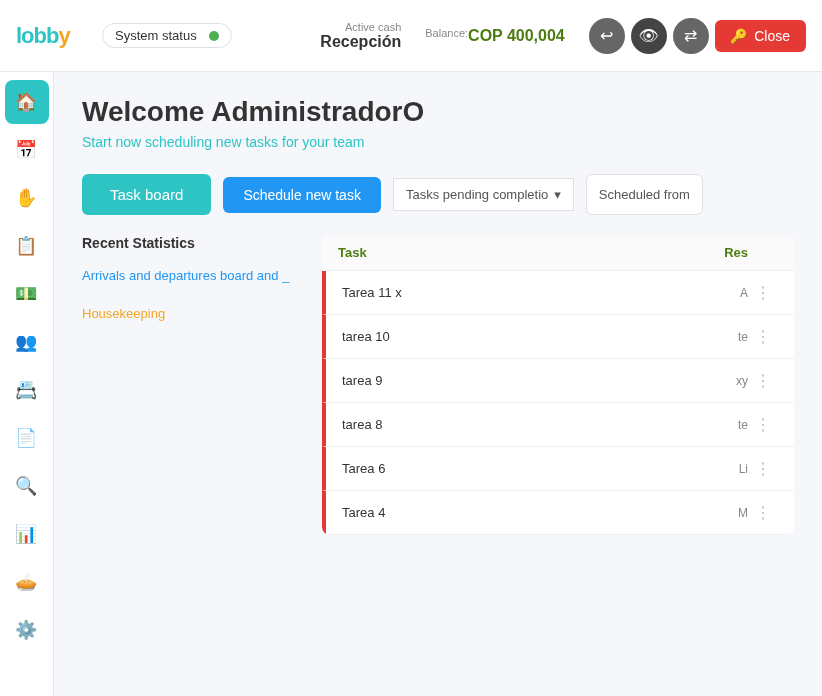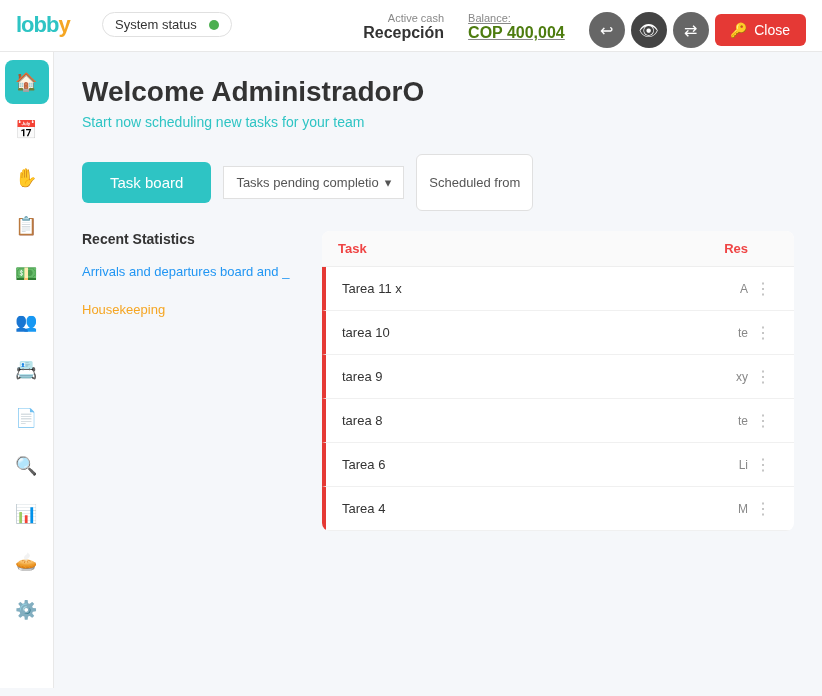--- a/index.html
+++ b/index.html
@@ -1,23 +1,23 @@
 <!DOCTYPE html>
 <html><head>
   <meta charset="utf-8">
   <style>
     * { margin: 0; padding: 0; box-sizing: border-box; }
     body { font-family: 'Segoe UI', Arial, sans-serif; background: #f5f7fa; width: 822px; height: 696px; overflow: hidden; }
 
     
     .header {
       display: flex;
-      align-items: flex-start;
-      background: #fff;
-      height: 52px;
+      align-items: center;
+      background: #fff;
+      height: 72px;
       padding: 12px 16px;
       border-bottom: 1px solid #e8e8e8;
       gap: 16px;
     }
     .logo {
       font-size: 22px;
       font-weight: bold;
       color: #2ec4c4;
       letter-spacing: -1px;
       min-width: 70px;
@@ -49,26 +49,25 @@
       color: #888;
       margin-right: 8px;
     }
     .header-info .value {
       font-size: 16px;
       font-weight: bold;
       color: #333;
     }
     .header-balance {
       display: flex;
-      flex-direction: column;
+      flex-direction: row;
       align-items: flex-start;
       font-size: 12px;
       color: #888;
       margin-right: 8px;
-      text-decoration: underline;
     }
     .header-balance .value {
       font-size: 16px;
       font-weight: bold;
       color: #4d7c0f;
     }
     .header-icons {
       display: flex;
       align-items: center;
       gap: 6px;
@@ -179,21 +178,21 @@
       font-size: 13px;
       color: #555;
       background: #fff;
       cursor: pointer;
     }
     .scheduled-from {
       font-size: 13px;
       color: #555;
       border: 1px solid #e0e0e0;
       border-radius: 6px;
-      padding: 20px 12px;
+      padding: 12px 12px;
       background: #fff;
       cursor: pointer;
     }
 
     
     .content-area {
       display: flex;
       gap: 20px;
     }
     .left-panel {
@@ -226,21 +225,21 @@
       overflow: hidden;
     }
     .task-table-header {
       display: flex;
       align-items: flex-end;
       padding: 10px 16px;
       border-bottom: 1px solid #eee;
       background: #fafafa;
       font-size: 13px;
       font-weight: 600;
-      color: #ef4444;
+      color: #4d7c0f;
     }
     .col-task { flex: 1; }
     .col-res { width: 60px; text-align: right; }
     .col-menu { width: 30px; }
 
     .task-row {
       display: flex;
       align-items: center;
       padding: 12px 16px;
       border-bottom: 1px solid #f0f0f0;
@@ -303,20 +302,21 @@
   </div>
 
   <div class="main">
     <h1 class="welcome-title">Welcome AdministradorO</h1>
     <p class="welcome-sub">
       <span>Start now scheduling new tasks for your team</span>
     </p>
 
     <div class="task-header">
       <button class="task-board-btn">Task board</button>
+      <button class="schedule-new-btn">Schedule new task</button>
       <div class="tasks-pending-dropdown">
         <span>Tasks pending completio</span>
         <span>▾</span>
       </div>
       <div class="scheduled-from">Scheduled from</div>
     </div>
 
     <div class="content-area">
 
       <div class="left-panel">

